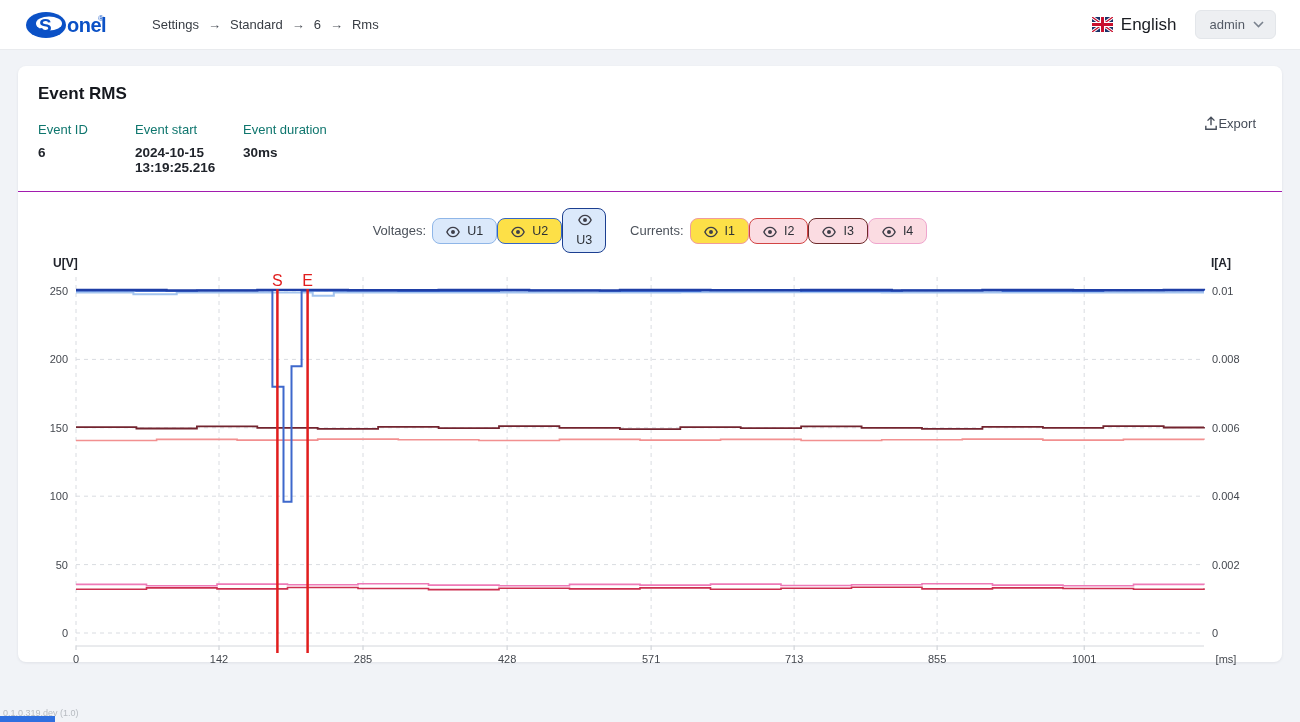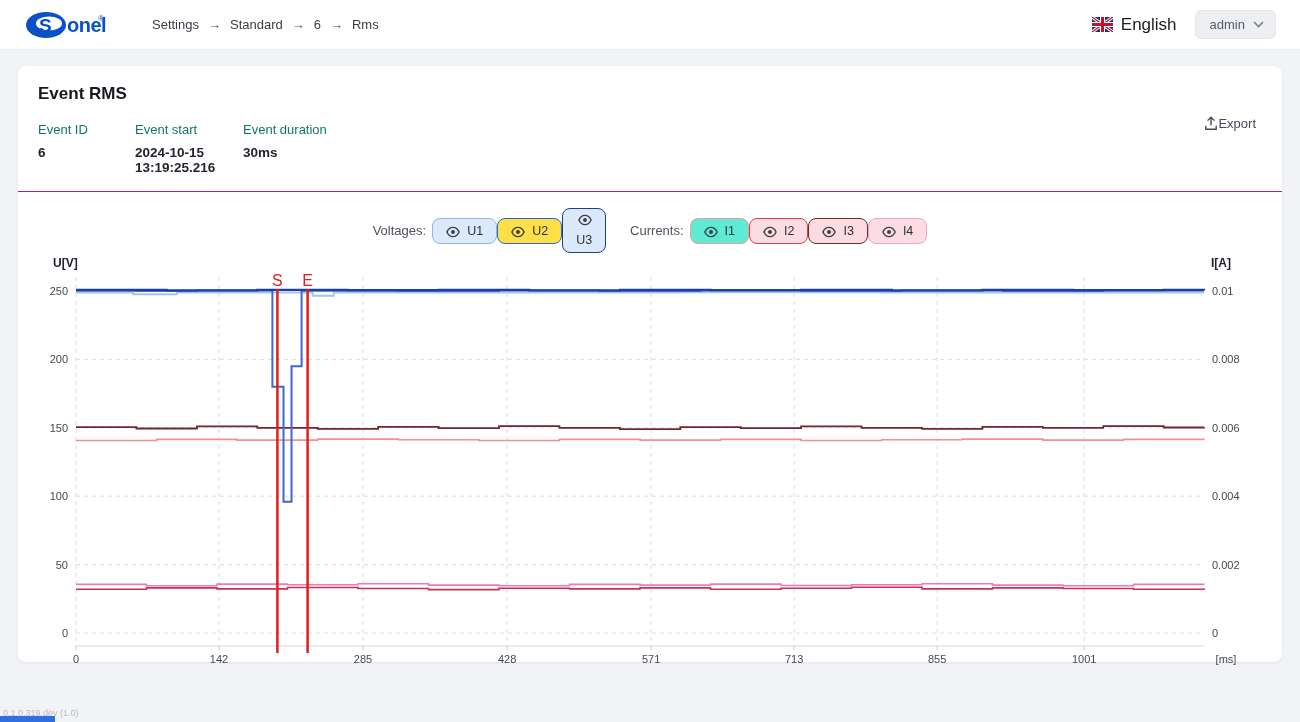--- a/index.html
+++ b/index.html
@@ -136,21 +136,21 @@
       <span>U2</span>
     </span>
     <span class="tog" style="border-color: rgb(28, 63, 144); background: rgb(219, 233, 251); flex-direction: column;">
       <svg width="14" height="12" viewBox="0 0 24 20">
           <path d="M12 2 C5 2 1.5 10 1.5 10 S5 18 12 18 S22.5 10 22.5 10 S19 2 12 2 Z" fill="none" stroke="#3e3e48" stroke-width="2.4"></path>
           <circle cx="12" cy="10" r="3.4" fill="#3e3e48"></circle>
         </svg>
       <span>U3</span>
     </span>
     <span class="grp-label cur">Currents:</span>
-    <span class="tog" style="border-color: rgb(240, 156, 156); background: #5eead4;">
+    <span class="tog" style="border-color: rgb(240, 156, 156); background: #fde047;">
       <svg width="14" height="12" viewBox="0 0 24 20">
           <path d="M12 2 C5 2 1.5 10 1.5 10 S5 18 12 18 S22.5 10 22.5 10 S19 2 12 2 Z" fill="none" stroke="#3e3e48" stroke-width="2.4"></path>
           <circle cx="12" cy="10" r="3.4" fill="#3e3e48"></circle>
         </svg>
       <span>I1</span>
     </span>
     <span class="tog" style="border-color: rgb(210, 68, 68); background: rgb(251, 220, 226);">
       <svg width="14" height="12" viewBox="0 0 24 20">
           <path d="M12 2 C5 2 1.5 10 1.5 10 S5 18 12 18 S22.5 10 22.5 10 S19 2 12 2 Z" fill="none" stroke="#3e3e48" stroke-width="2.4"></path>
           <circle cx="12" cy="10" r="3.4" fill="#3e3e48"></circle>

